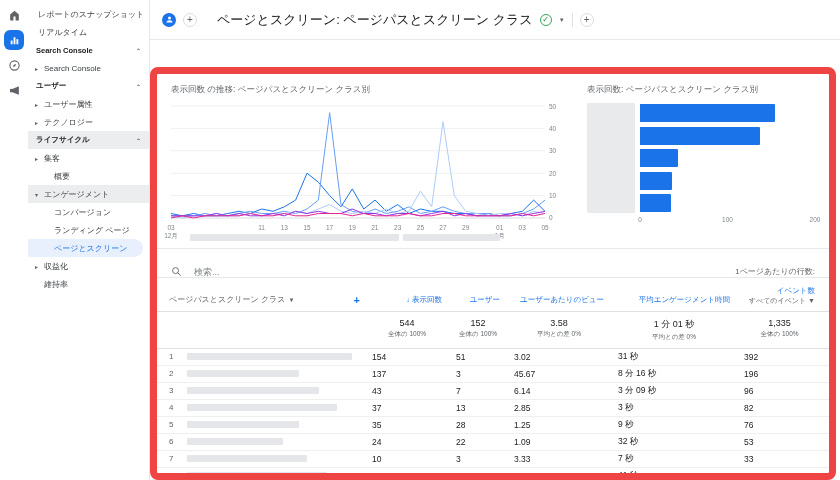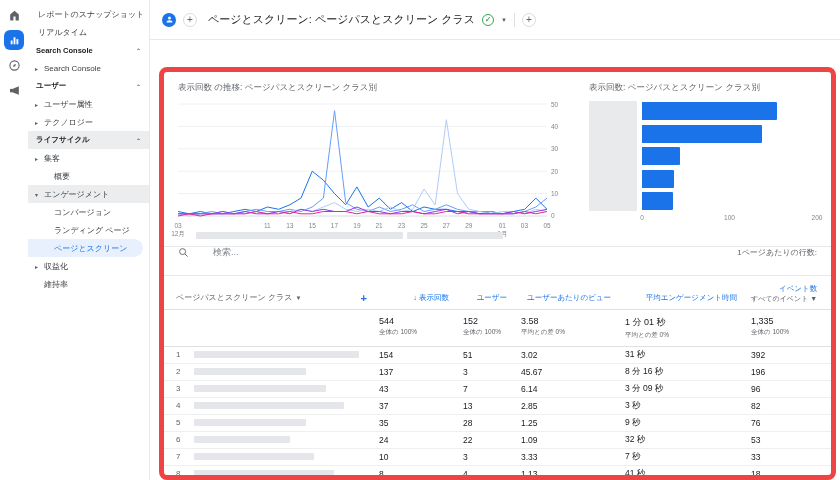--- a/index.html
+++ b/index.html
@@ -24,26 +24,26 @@
 .nav-sub{padding-left:26px}
 .shaded{background:#ecedef}
 .selected{background:#e8f0fe;color:#1a73e8;border-radius:0 13px 13px 0;margin-right:6px}
 
 
 .main{flex:1;min-width:0;display:flex;flex-direction:column}
 .topbar{height:40px;flex:none;display:flex;align-items:center;gap:7px;padding:0 12px;border-bottom:1px solid #e6e8ea}
 .avatar-chip{width:14px;height:14px;border-radius:50%;background:#1a73e8;display:flex;align-items:center;justify-content:center;flex:none;cursor:pointer}
 .avatar-chip svg{width:9px;height:9px;fill:#fff}
 .circle-btn{width:14px;height:14px;border-radius:50%;border:1px solid #dadce0;color:#5f6368;font-size:10px;line-height:12px;text-align:center;flex:none;cursor:pointer}
-.page-title{font-size:11px;font-weight:400;color:#202124;white-space:nowrap;margin-left:4px}
+.page-title{font-size:13px;font-weight:400;color:#202124;white-space:nowrap;margin-left:13px}
 .check-badge{width:12px;height:12px;border-radius:50%;border:1px solid #34a853;color:#188038;font-size:8px;line-height:10px;text-align:center;flex:none}
 .caret{color:#5f6368;font-size:6px}
 .vdiv{width:1px;height:14px;background:#e0e0e0}
 
-.card{flex:1;margin:27px 4px 0 9px;border:5px solid #ef4444;border-radius:8px;display:flex;flex-direction:column;overflow:hidden;min-height:0;background:#fff}
+.card{flex:1;margin:27px 4px 0 0;border:7px solid #ef4444;border-radius:8px;display:flex;flex-direction:column;overflow:hidden;min-height:0;background:#fff}
 
 
 .charts{display:flex;gap:26px;padding:10px 14px 0 14px;flex:none}
 .chart-title{font-size:8.5px;color:#5f6368;margin-bottom:7px;white-space:nowrap;overflow:hidden}
 .line-panel{flex:1;min-width:0}
 .line-wrap{display:flex;height:118px}
 .line-wrap svg{flex:1;min-width:0;height:118px}
 .ylabels{width:16px;flex:none;display:flex;flex-direction:column;justify-content:space-between;font-size:6.5px;color:#80868b;padding-left:4px}
 .xlabels{position:relative;height:22px;margin-right:16px;font-size:6.5px;color:#80868b}
 .xt{position:absolute;top:3px;transform:translateX(-50%);text-align:center;line-height:1.3}
@@ -51,35 +51,35 @@
 
 .bar-panel{width:228px;flex:none}
 .bar-wrap{display:flex;height:110px}
 .bar-label-block{width:48px;flex:none;background:#e9eaec;margin-right:5px;border-radius:1px}
 .bars{flex:1;display:flex;flex-direction:column;justify-content:space-between;padding:1px 0}
 .bar{height:18px;border-radius:0 1px 1px 0}
 .bar-xticks{position:relative;height:12px;margin-left:53px;font-size:6.5px;color:#80868b}
 .btick{position:absolute;top:3px;transform:translateX(-50%)}
 
 
-.toolbar{height:30px;flex:none;display:flex;align-items:flex-start;gap:24px;padding:0 14px;border-top:1px solid #e6e8ea;border-bottom:1px solid #e6e8ea;margin-top:5px}
+.toolbar{height:30px;flex:none;display:flex;align-items:flex-end;gap:12px;padding:0 14px;border-top:1px solid #e6e8ea;border-bottom:1px solid #e6e8ea;margin-top:5px}
 .search-icon{display:flex;align-items:center}
 .search-input{border:none;outline:none;flex:1;font-size:9px;font-family:inherit;color:#202124;background:transparent}
 .search-input::placeholder{color:#80868b}
 .rpp{font-size:8px;color:#5f6368;white-space:nowrap}
 
 
 .table{flex:1;min-height:0;font-size:8.5px;--cols:30px 185px 84px 58px 104px 126px 1fr;overflow:hidden}
 .thead{display:grid;grid-template-columns:var(--cols);align-items:end;padding:8px 0 5px;border-bottom:1px solid #e0e0e0}
 .dimcell{grid-column:1/3;display:flex;align-items:center;gap:3px;padding-left:12px;color:#5f6368;font-size:8px}
 .plus-btn{margin-left:auto;margin-right:12px;color:#1a73e8;font-size:11px;font-weight:700;cursor:pointer}
 .th{text-align:right;padding-right:14px;color:#1a73e8;font-size:7.5px;line-height:1.35;white-space:nowrap;cursor:pointer}
 .th .sub{color:#5f6368;font-size:7px}
 .totals{display:grid;grid-template-columns:var(--cols);padding:6px 0;border-bottom:1px solid #e0e0e0}
-.tot{text-align:left;padding-right:14px}
+.tot{text-align:center;padding-right:14px}
 .tot .v{font-size:9px;color:#202124}
 .tot .s{font-size:6.5px;color:#5f6368;margin-top:2px}
 .trow{display:grid;grid-template-columns:var(--cols);height:17px;align-items:center;border-bottom:1px solid #efefef}
 .idx{padding-left:12px;color:#5f6368;font-size:8px}
 .namecell{display:flex;align-items:center}
 .name-redact{height:7px;background:#e4e6e9;border-radius:1px}
 .cellnum{text-align:left;padding-right:14px;color:#202124;font-size:8.5px}
 </style>
 </head>
 <body>

